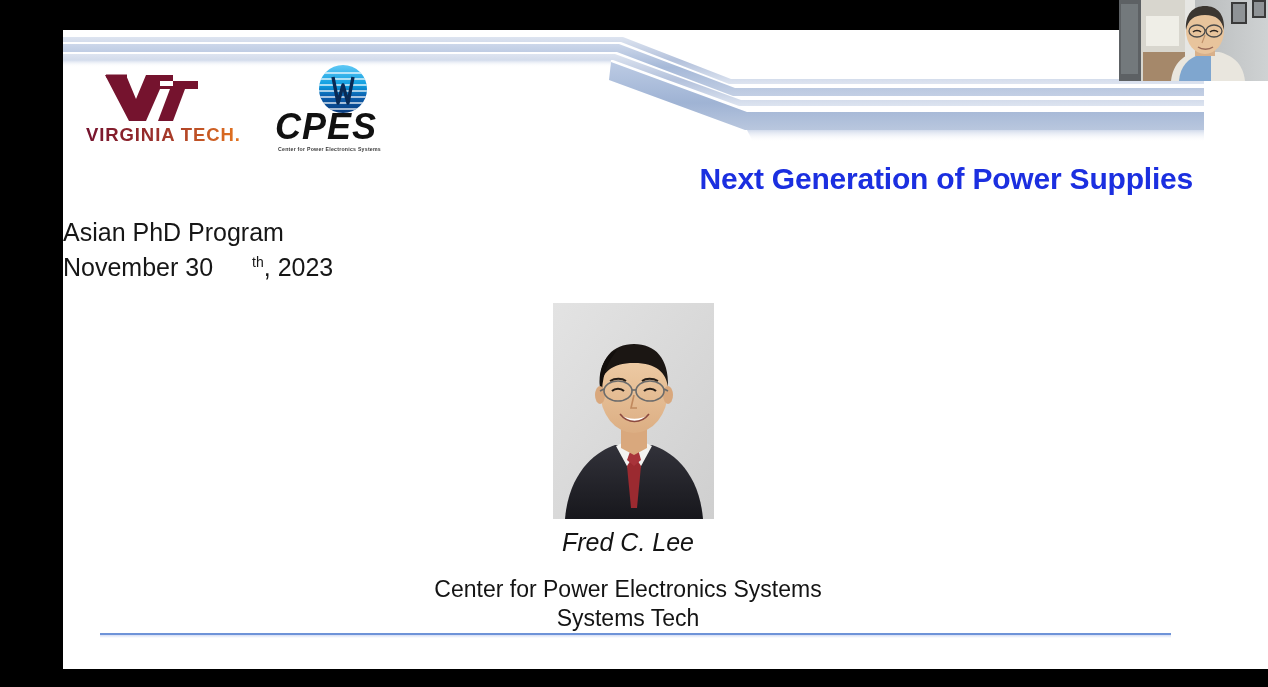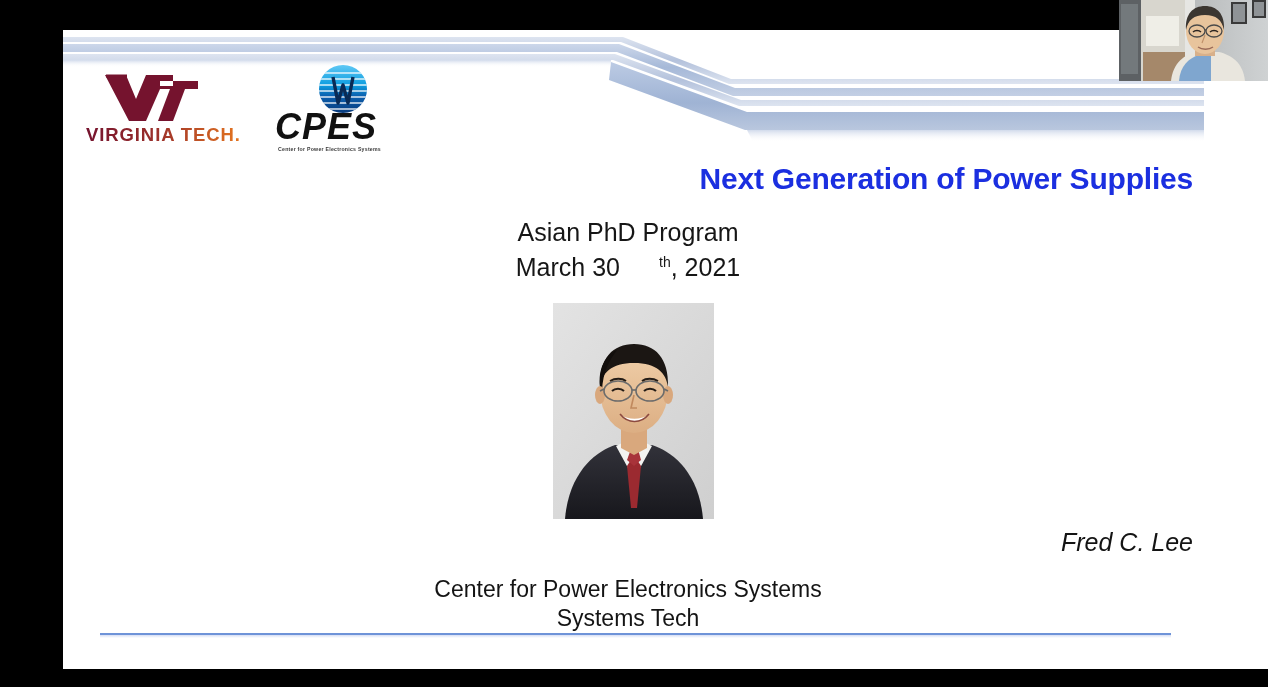--- a/index.html
+++ b/index.html
@@ -68,21 +68,20 @@
     font-weight: bold;
     color: #1b2fe0;
     letter-spacing: -0.2px;
     white-space: nowrap;
   }
   #subtitle-block {
     position: absolute;
     left: 0;
     top: 185px;
     width: 1130px;
-    text-align: center;
     font-size: 25px;
     color: #161616;
     line-height: 35px;
   }
   #subtitle-block sup {
     font-size: 14px;
     vertical-align: super;
     line-height: 0;
     margin-left: 39px;
   }
@@ -97,21 +96,21 @@
     overflow: hidden;
     background: #d9d9d9;
   }
 
   
   #presenter-name {
     position: absolute;
     left: 0;
     top: 498px;
     width: 1130px;
-    text-align: right;
+    text-align: center;
     font-size: 25px;
     font-style: italic;
     color: #141414;
   }
   #affiliation {
     position: absolute;
     left: 0;
     top: 545px;
     width: 1130px;
     text-align: center;
@@ -248,21 +247,21 @@
 
       <text x="6" y="76" font-family="'Liberation Sans', sans-serif" font-size="36" font-weight="bold" font-style="italic" letter-spacing="1" fill="#111111">CPES</text>
 
       <text x="9" y="88" font-family="'Liberation Sans', sans-serif" font-size="5.2" font-weight="bold" letter-spacing="0.25" fill="#3a3a3a">Center for Power Electronics Systems</text>
     </svg>
 
     <div id="slide-title">Next Generation of Power Supplies</div>
 
     <div id="subtitle-block">
       <div>Asian PhD Program</div>
-      <div><span>March 30</span><sup>th</sup><span>, 2021</span></div>
+      <div><span>November 30</span><sup>th</sup><span>, 2023</span></div>
     </div>
 
     <div id="portrait">
       <svg viewBox="0 0 161 216" width="161" height="216" preserveAspectRatio="none">
         <defs>
           <linearGradient id="bgPhoto" x1="0" y1="0" x2="1" y2="1">
             <stop offset="0%" stop-color="#e3e3e3"></stop>
             <stop offset="100%" stop-color="#cfcfcf"></stop>
           </linearGradient>
           <linearGradient id="suitGrad" x1="0" y1="0" x2="0" y2="1">

